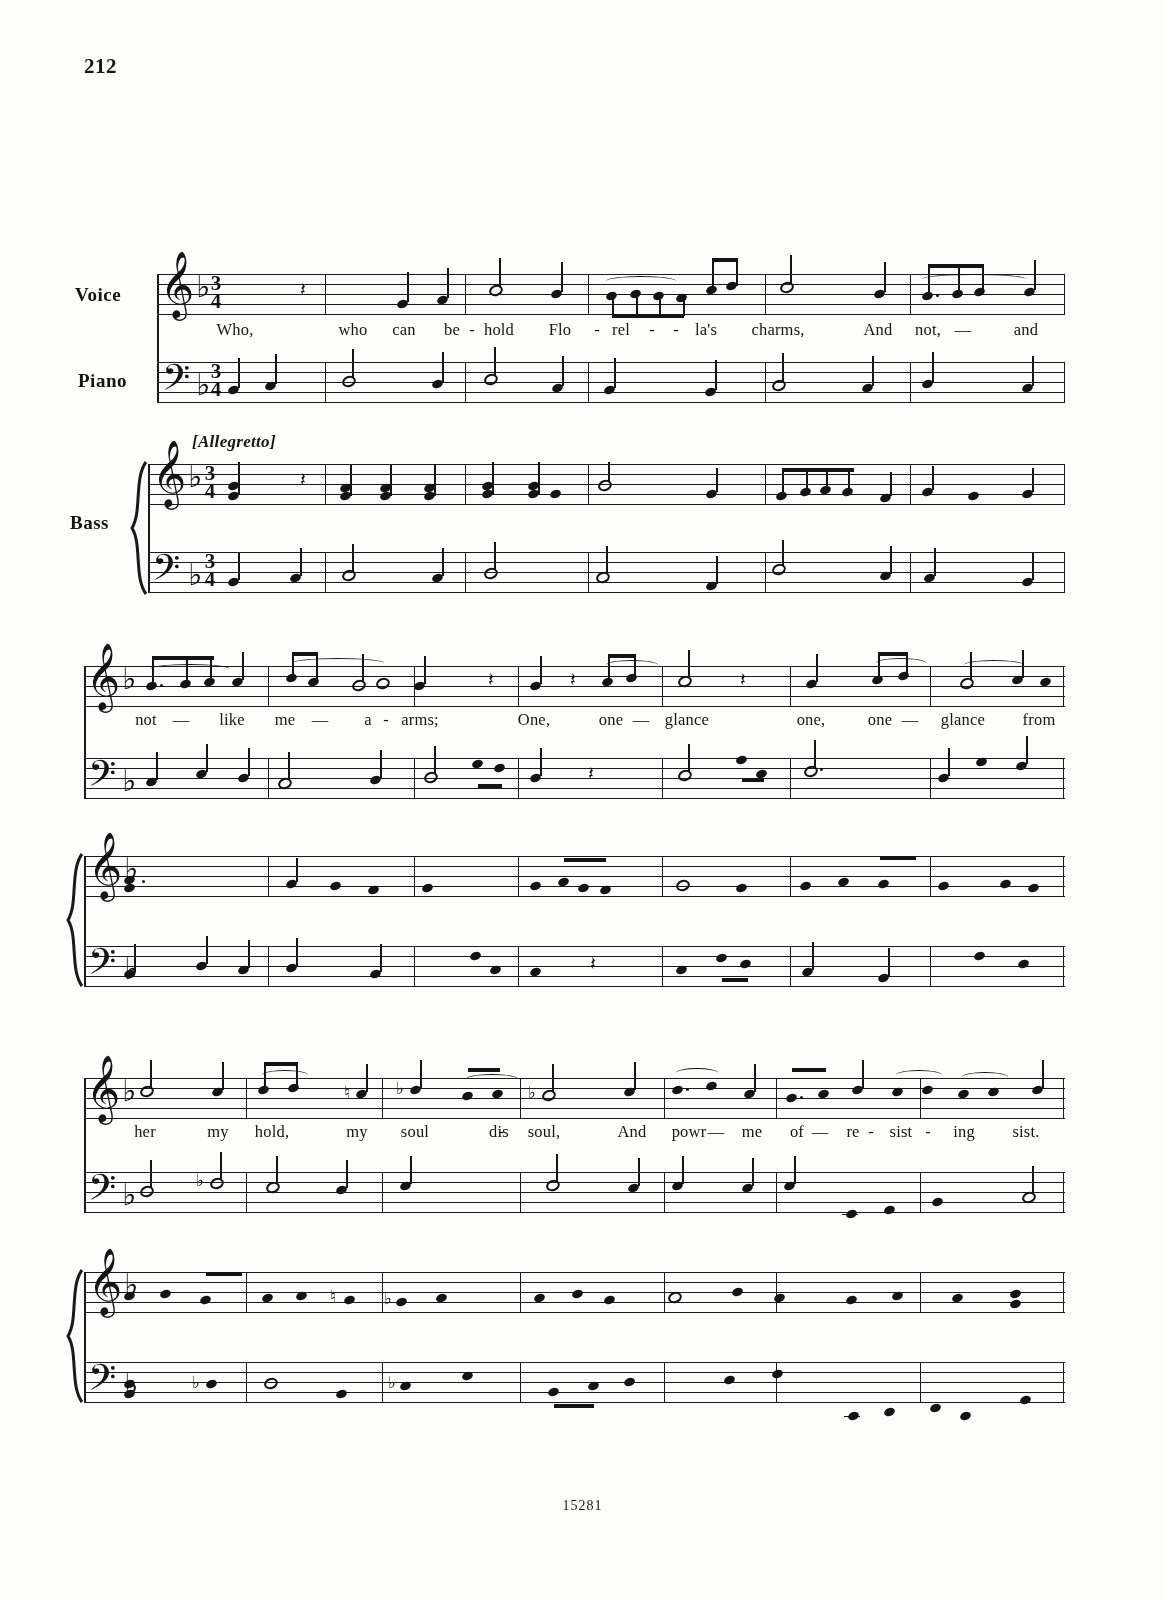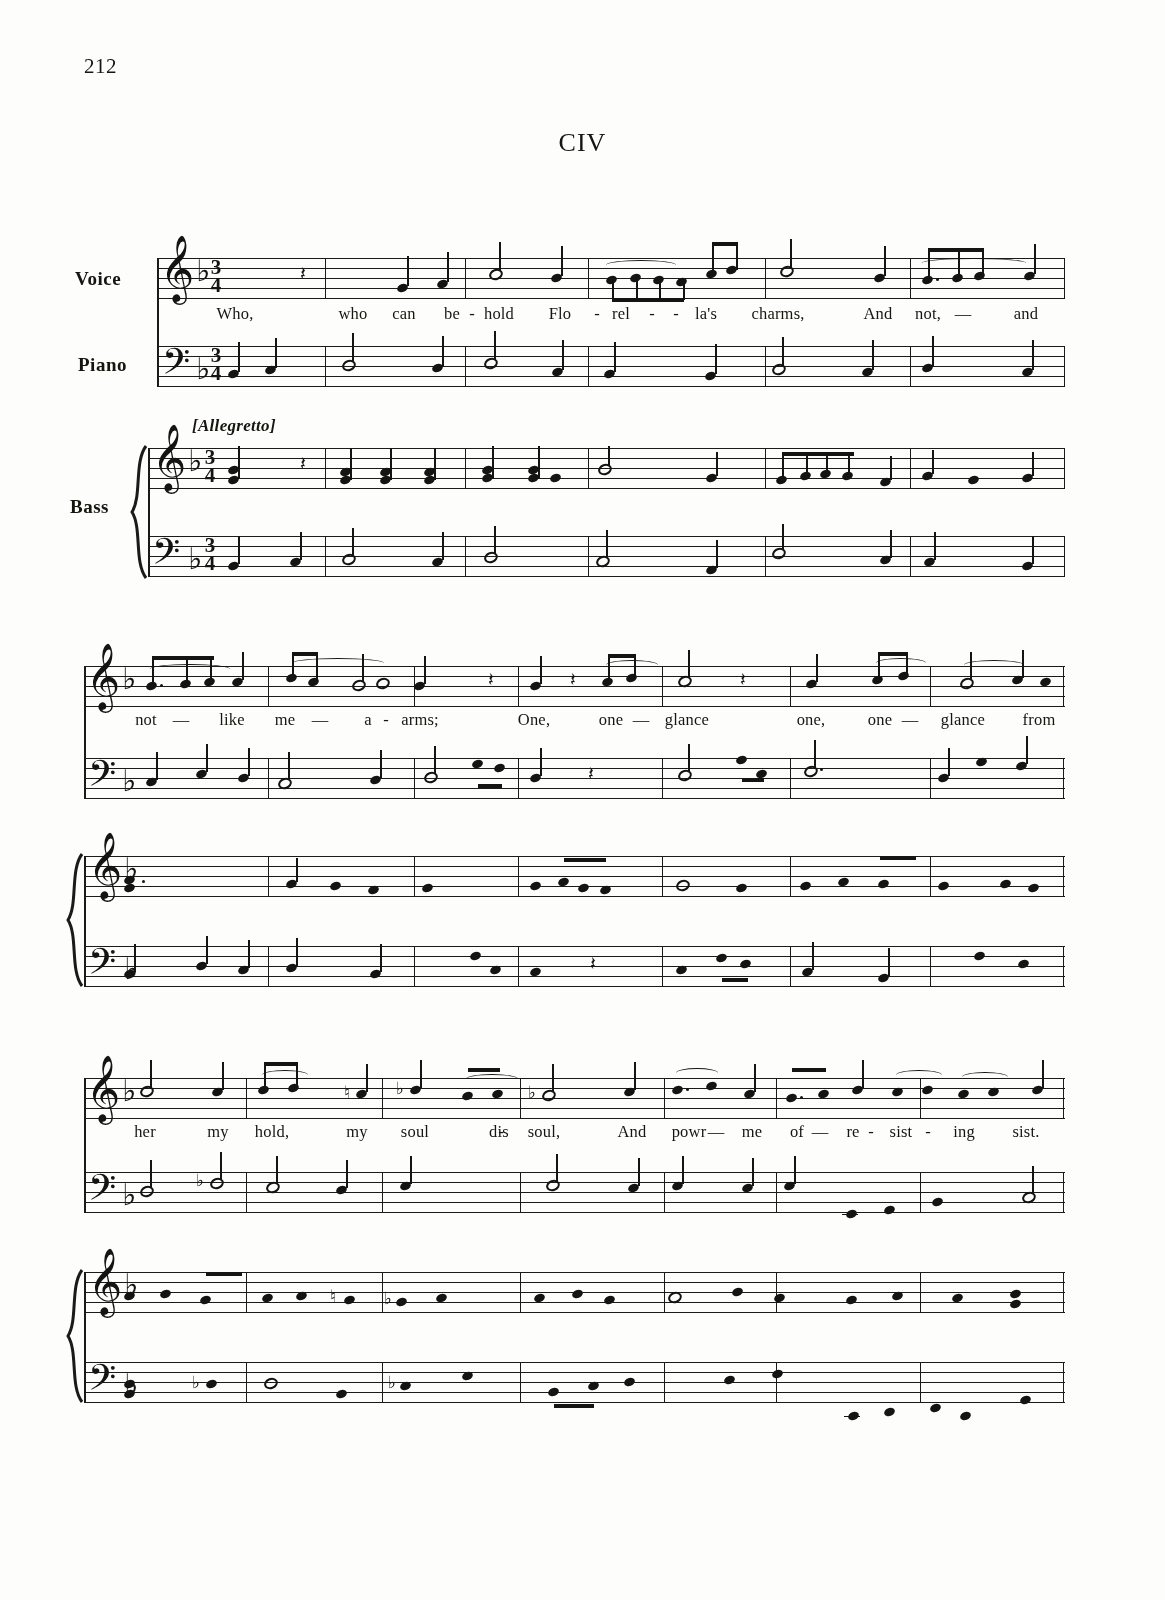--- a/index.html
+++ b/index.html
@@ -16,21 +16,21 @@
     width: 1165px;
     height: 1600px;
     background: #fdfdfb;
     overflow: hidden;
   }
   .page-number {
     position: absolute;
     left: 84px;
     top: 54px;
     font-size: 21px;
-    font-weight: normal;
+    font-weight: bold;
     letter-spacing: 0.5px;
   }
   .piece-title {
     position: absolute;
     top: 128px;
     left: 0;
     width: 100%;
     text-align: center;
     font-size: 26px;
     letter-spacing: 1px;
@@ -44,21 +44,21 @@
     font-size: 14px;
     letter-spacing: 1px;
   }
 
   
   .system {
     position: absolute;
     left: 0;
     width: 1165px;
   }
-  #system-1 { top: 236px; height: 360px; }
+  #system-1 { top: 252px; height: 360px; }
   #system-2 { top: 648px; height: 360px; }
   #system-3 { top: 1060px; height: 360px; }
 
   .part-label {
     position: absolute;
     font-size: 19px;
     font-weight: bold;
     letter-spacing: 0.5px;
   }
 
@@ -204,21 +204,20 @@
     color: #17150f;
     transform: translateX(-50%);
   }
 </style>
 </head>
 <body>
 
 <div class="page">
 
   <div class="page-number">212</div>
-  <div class="piece-title">CIV</div>
 
   <div class="system" id="system-1">
 
     <div class="part-label" style="left:75px; top:32px;">Voice</div>
     <div class="part-label" style="left:78px; top:118px;">Piano</div>
     <div class="part-label" style="left:70px; top:260px;">Bass</div>
 
     <div class="tempo-mark" style="left:192px; top:180px;">[Allegretto]</div>
 
     <div class="staff" style="left:157px; top:22px; width:908px;"></div>
@@ -845,13 +844,14 @@
         <span class="lyric" style="left: 820px;">—</span>
         <span class="lyric" style="left: 853px;">re</span>
         <span class="lyric" style="left: 871px;">-</span>
         <span class="lyric" style="left: 901px;">sist</span>
         <span class="lyric" style="left: 928px;">-</span>
         <span class="lyric" style="left: 964px;">ing</span>
         <span class="lyric" style="left: 1026px;">sist.</span>
       </div>
   </div>
 
+  <div class="plate-number">15281</div>
 </div>
 
 </body></html>

